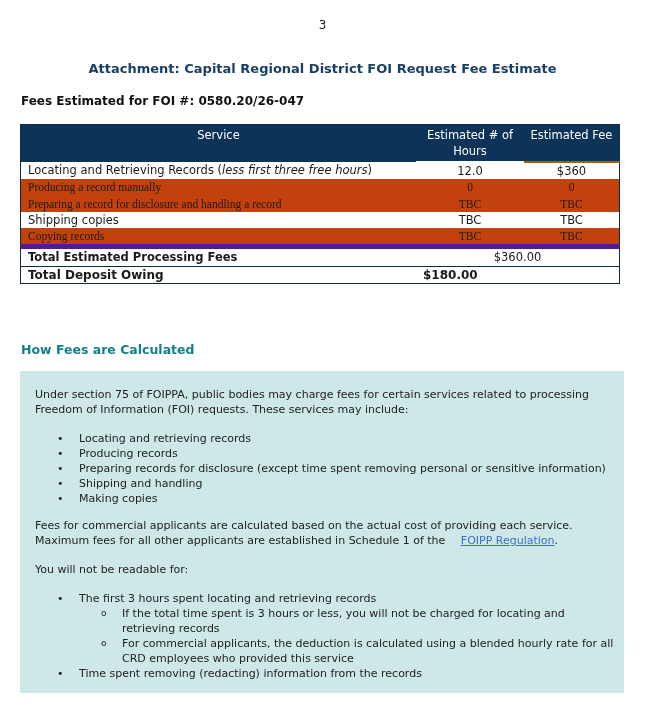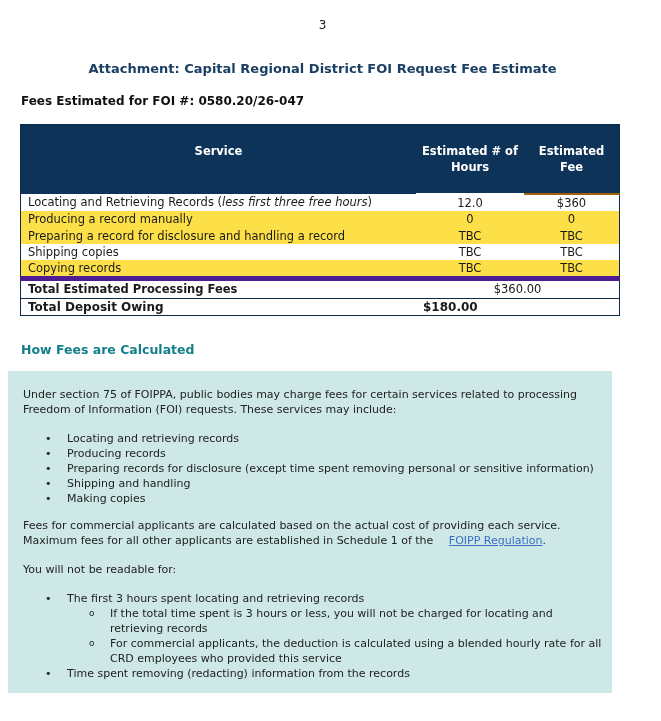--- a/index.html
+++ b/index.html
@@ -5,36 +5,36 @@
   html, body { margin: 0; padding: 0; background: #ffffff; }
   body { width: 661px; height: 721px; position: relative; overflow: hidden;
          font-family: "DejaVu Sans", "Liberation Sans", sans-serif; color: #1a1a1a; }
   .page-number { position: absolute; top: 18px; left: 0; width: 645px; text-align: center; font-size: 12px; color: #222; }
   .doc-title { position: absolute; top: 61px; left: 0; width: 645px; text-align: center;
                font-size: 13px; font-weight: bold; color: #1b3f63; }
   .foi-label { position: absolute; top: 94px; left: 21px; font-size: 12px; font-weight: bold; color: #111; }
 
   table.fees { position: absolute; top: 124px; left: 20px; width: 600px; border-collapse: collapse;
                font-size: 11.5px; border: 1.5px solid #0e2a4a; }
-  table.fees th { background: #0e3358; color: #ffffff; font-weight: bold; font-size: 11.5px;
-                  padding: 18px 4px; line-height: 16px; vertical-align: top; }
+  table.fees th { background: #0e3358; color: #ffffff; font-weight: normal; font-size: 11.5px;
+                  padding: 2px 4px; line-height: 16px; vertical-align: top; }
   table.fees th.svc { width: 387px; text-align: center; }
   table.fees th.hrs { width: 100px; text-align: center; border-bottom: 2px solid #ffffff; margin-left: 22px; }
   table.fees th.fee { text-align: center; border-bottom: 2px solid #a16207; }
   table.fees td { padding: 0 7px; line-height: 16.3px; vertical-align: top; }
   table.fees td.c { text-align: center; }
-  table.fees tr.stripe td { background: #fde047; }
+  table.fees tr.stripe td { background: #c2410c; font-family: Liberation Serif, serif; }
   table.fees tr.total td { font-weight: bold; border-top: 5px solid #4c1d95; }
   table.fees tr.total td.amt { font-weight: normal; text-align: center; }
   table.fees tr.deposit td { font-weight: bold; border-top: 1.5px solid #0e2a4a; font-size: 12px; }
   table.fees tr.deposit td.amt { }
 
   .section-heading { position: absolute; top: 342px; left: 21px; font-size: 12.5px; font-weight: bold; color: #137f8a; }
 
-  .info-box { position: absolute; top: 371px; left: 8px; width: 604px; height: 322px; background: #cde8e7; }
+  .info-box { position: absolute; top: 371px; left: 20px; width: 604px; height: 322px; background: #cde8e7; }
   .info-box p { margin: 0; position: absolute; left: 15px; width: 580px; font-size: 11px; line-height: 15px; color: #222; }
   .info-box ul { margin: 0; padding: 0; list-style: none; position: absolute; left: 0; width: 600px; }
   .info-box li { position: relative; font-size: 11px; line-height: 15px; color: #222; padding-left: 59px; }
   .info-box li .bullet { position: absolute; left: 37px; top: 0; font-size: 11px; }
   .info-box li.sub { padding-left: 102px; }
   .info-box li.sub .bullet { left: 81px; font-size: 9px; }
   .link { color: #3a6fc4; text-decoration: underline; padding-left: 12px; }
 </style>
 </head>
 <body>

